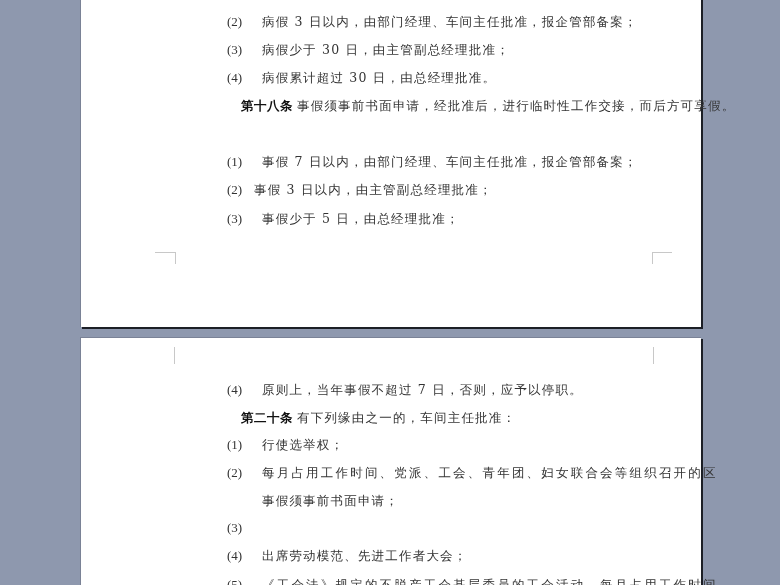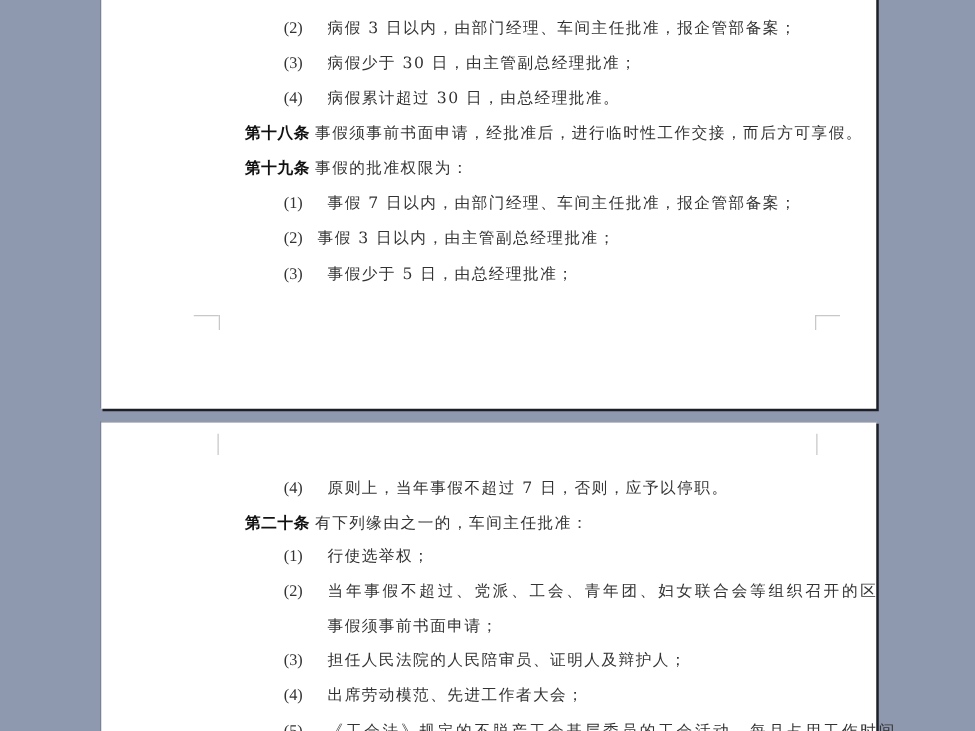--- a/index.html
+++ b/index.html
@@ -21,44 +21,41 @@
   #page2 { top: 337px; height: 300px; }
   .line {
     position: absolute;
     font-size: 12.5px;
     color: #333;
     white-space: nowrap;
     letter-spacing: 1.2px;
     line-height: 16px;
   }
   .num { position: absolute; font-family: "Liberation Serif", serif; font-size: 13px; color: #333; line-height: 16px; }
-  .heading { font-weight: bold; color: #111; letter-spacing: 0.5px; }
+  .heading { font-weight: bold; color: #111; letter-spacing: 0.5px; margin-left: 45px; }
   .art-text { color: #333; font-weight: normal; margin-left: 4px; letter-spacing: 1.2px; }
   .mark { position: absolute; background: #c8c8c8; }
 </style>
 </head>
 <body>
 
 <div class="page" id="page1">
   <div class="num" style="left:146px;top:33px">(2)</div>
   <div class="line" style="left:181px;top:33px">病假 3 日以内，由部门经理、车间主任批准，报企管部备案；</div>
 
   <div class="num" style="left:146px;top:61px">(3)</div>
   <div class="line" style="left:181px;top:61px">病假少于 30 日，由主管副总经理批准；</div>
 
   <div class="num" style="left:146px;top:89px">(4)</div>
   <div class="line" style="left:181px;top:89px">病假累计超过 30 日，由总经理批准。</div>
 
   <div class="line heading" style="left:115px;top:117px">
     <span>第十八条</span><span class="art-text">事假须事前书面申请，经批准后，进行临时性工作交接，而后方可享假。</span>
   </div>
 
-  <div class="line heading" style="left:115px;top:145px">
-    <span>第十九条</span><span class="art-text">事假的批准权限为：</span>
-  </div>
 
   <div class="num" style="left:146px;top:173px">(1)</div>
   <div class="line" style="left:181px;top:173px">事假 7 日以内，由部门经理、车间主任批准，报企管部备案；</div>
 
   <div class="num" style="left:146px;top:201px">(2)</div>
   <div class="line" style="left:173px;top:201px">事假 3 日以内，由主管副总经理批准；</div>
 
   <div class="num" style="left:146px;top:230px">(3)</div>
   <div class="line" style="left:181px;top:230px">事假少于 5 日，由总经理批准；</div>
 
@@ -76,25 +73,24 @@
   <div class="line" style="left:181px;top:44px">原则上，当年事假不超过 7 日，否则，应予以停职。</div>
 
   <div class="line heading" style="left:115px;top:72px">
     <span>第二十条</span><span class="art-text">有下列缘由之一的，车间主任批准：</span>
   </div>
 
   <div class="num" style="left:146px;top:99px">(1)</div>
   <div class="line" style="left:181px;top:99px">行使选举权；</div>
 
   <div class="num" style="left:146px;top:127px">(2)</div>
-  <div class="line" style="left:181px;top:127px;letter-spacing:2.2px">当年事假不超过、党派、工会、青年团、妇女联合会等组织召开的区</div>
+  <div class="line" style="left:181px;top:127px;letter-spacing:2.2px">每月占用工作时间、党派、工会、青年团、妇女联合会等组织召开的区</div>
 
   <div class="line" style="left:181px;top:155px">事假须事前书面申请；</div>
 
   <div class="num" style="left:146px;top:182px">(3)</div>
-  <div class="line" style="left:181px;top:182px">担任人民法院的人民陪审员、证明人及辩护人；</div>
 
   <div class="num" style="left:146px;top:210px">(4)</div>
   <div class="line" style="left:181px;top:210px">出席劳动模范、先进工作者大会；</div>
 
   <div class="num" style="left:146px;top:239px">(5)</div>
   <div class="line" style="left:181px;top:239px;letter-spacing:2.2px">《工会法》规定的不脱产工会基层委员的工会活动，每月占用工作时间</div>
 </div>
 
 </body></html>

